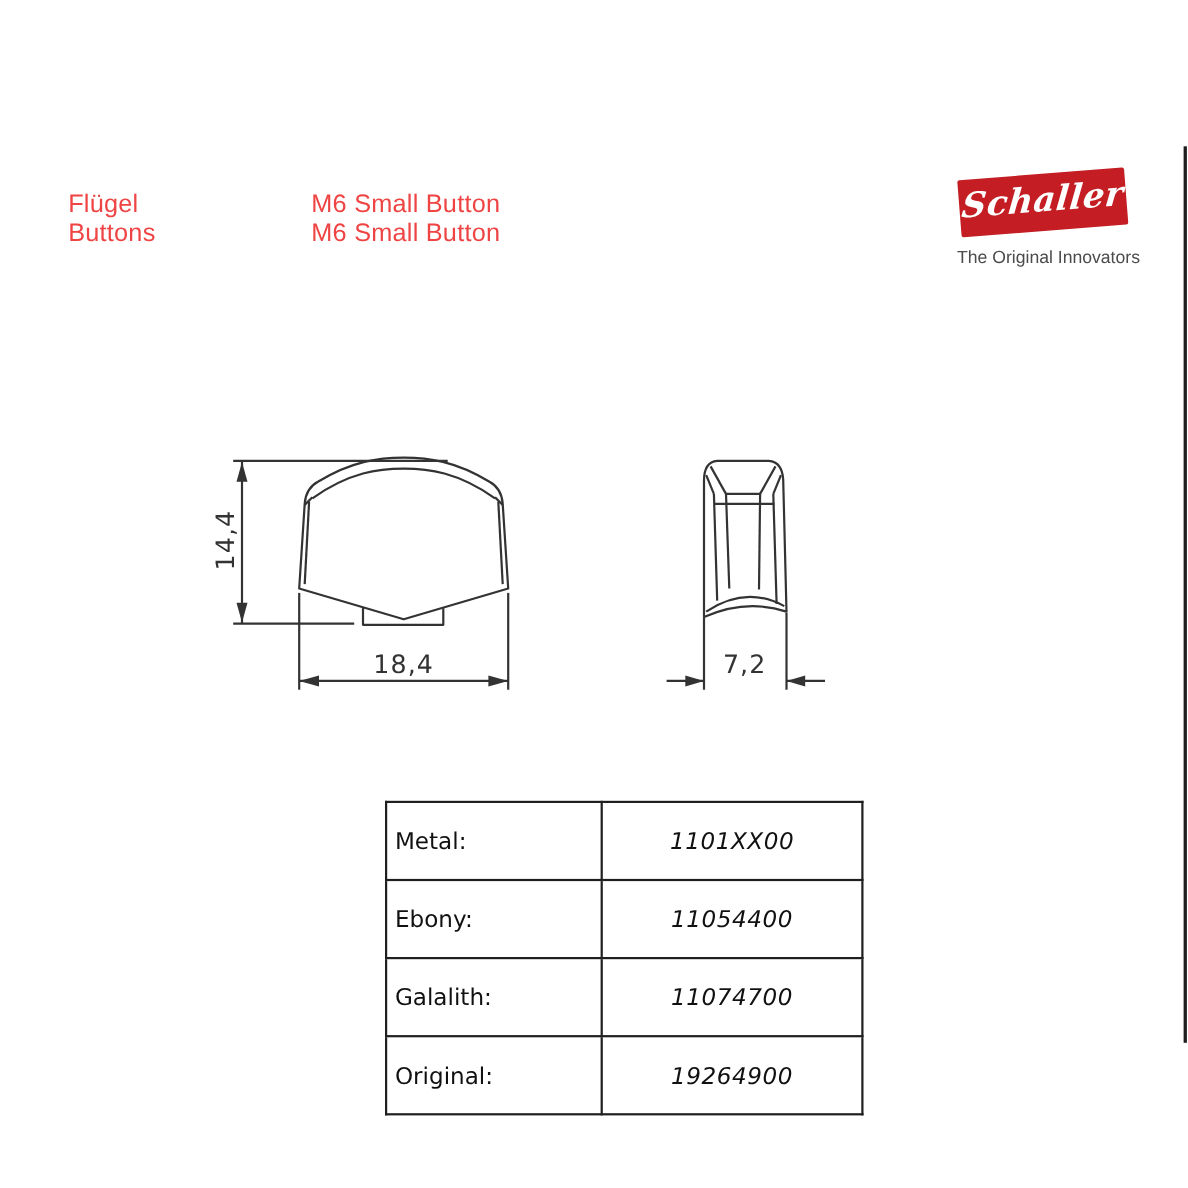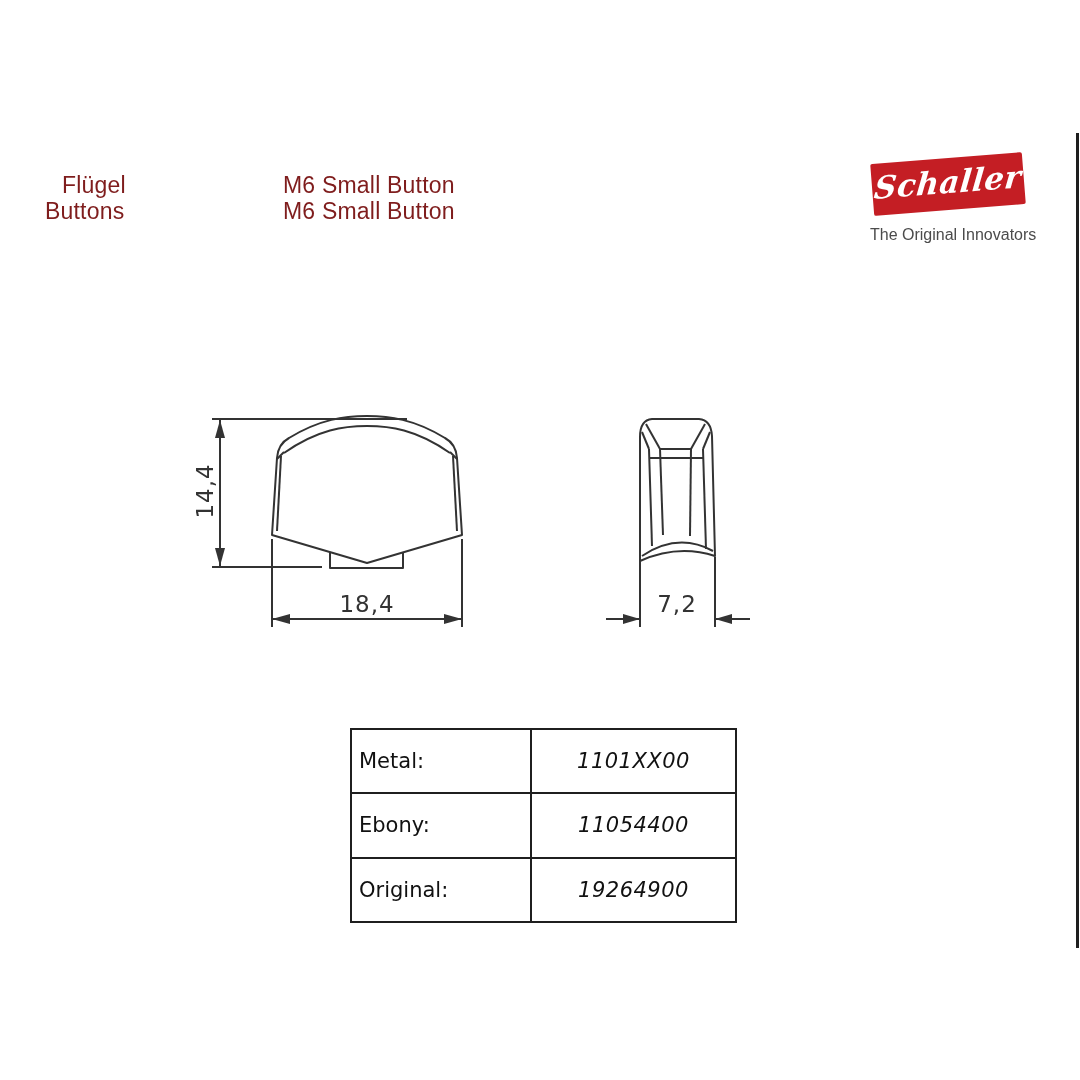--- a/index.html
+++ b/index.html
@@ -8,21 +8,21 @@
     width: 1080px;
     height: 1080px;
     background: #ffffff;
     overflow: hidden;
     font-family: "Liberation Sans", sans-serif;
   }
   .hdr-text {
     position: absolute;
     font-size: 23px;
     line-height: 26px;
-    color: #7f1d1d;
+    color: #ef4444;
     letter-spacing: 0.2px;
     white-space: nowrap;
   }
   
   .logo-wrap { position: absolute; left: 870px; top: 153px; width: 162px; height: 100px; }
   .logo-box {
     position: absolute; left: 2px; top: 5px; width: 152px; height: 52px;
     background: #c41e24;
     transform: rotate(-4.5deg);
     border-radius: 2px;
@@ -64,39 +64,39 @@
     width: 378px; height: 195px;
     border-collapse: collapse;
     table-layout: fixed;
     font-family: "DejaVu Sans", sans-serif;
     font-size: 21px;
     color: #111111;
   }
   .spec-table td {
     border: 2px solid #1f1f1f;
     height: 37px;
-    padding: 0;
+    padding: 16px;
     vertical-align: middle;
   }
   .spec-table td.mat { width: 171px; padding-left: 7px; text-align: left; }
   .spec-table td.code { width: 203px; text-align: center; letter-spacing: 0.5px; font-style: italic; }
   
   .scan-edge {
     position: absolute; left: 1076px; top: 133px;
     width: 3px; height: 815px;
     background: #1e1e1e;
   }
 </style>
 </head>
 <body>
 
 <div class="canvas">
 
   <span class="hdr-text" style="left:62px; top:172px;">Flügel</span>
-  <span class="hdr-text" style="left:45px; top:198px;">Buttons</span>
+  <span class="hdr-text" style="left:62px; top:198px;">Buttons</span>
   <span class="hdr-text" style="left:283px; top:172px;">M6 Small Button</span>
   <span class="hdr-text" style="left:283px; top:198px;">M6 Small Button</span>
 
   <div class="logo-wrap">
     <div class="logo-box" style="background: rgb(196, 30, 36);">
       <span class="logo-script">Schaller</span>
     </div>
     <div class="logo-tagline" style="color: rgb(75, 75, 75);">The Original Innovators</div>
   </div>
 
@@ -160,20 +160,24 @@
     <tbody>
       <tr>
         <td class="mat">Metal:</td>
         <td class="code">1101XX00</td>
       </tr>
       <tr>
         <td class="mat">Ebony:</td>
         <td class="code">11054400</td>
       </tr>
       <tr>
+        <td class="mat">Galalith:</td>
+        <td class="code">11074700</td>
+      </tr>
+      <tr>
         <td class="mat">Original:</td>
         <td class="code">19264900</td>
       </tr>
     </tbody>
   </table>
 
   <div class="scan-edge"></div>
 
 </div>
 

